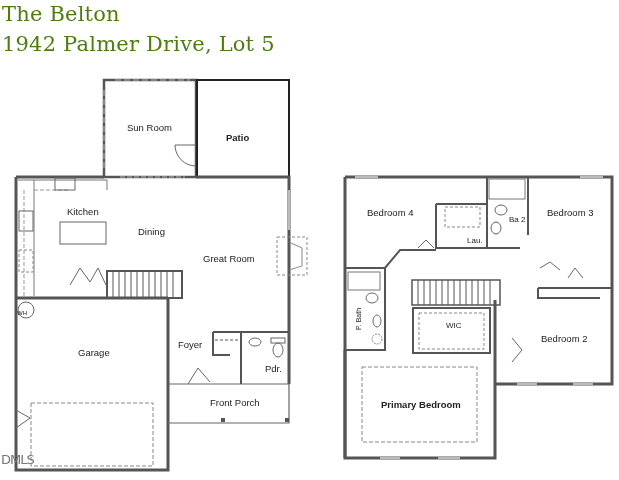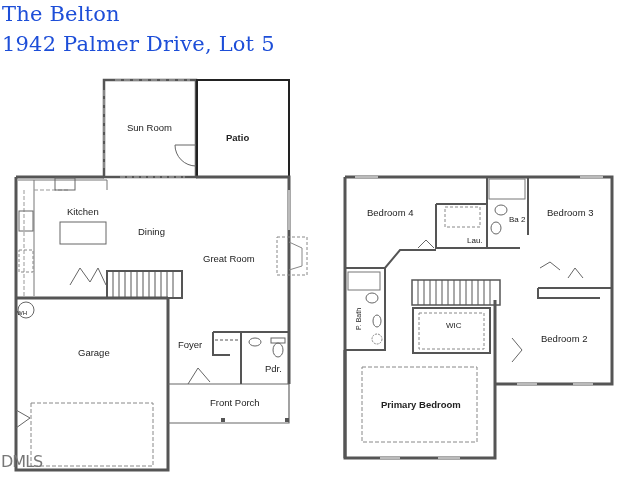--- a/index.html
+++ b/index.html
@@ -1,23 +1,23 @@
 <!DOCTYPE html>
 <html><head>
 <meta charset="utf-8">
 <style>
   html, body { margin:0; padding:0; background:#ffffff; }
   body { width:619px; height:480px; position:relative; overflow:hidden; font-family:"Liberation Sans", sans-serif; }
-  .title { position:absolute; left:2px; font-family:"DejaVu Serif", serif; color:#1d4ed8; white-space:nowrap; }
+  .title { position:absolute; left:2px; font-family:"DejaVu Serif", serif; color:#4d7c0f; white-space:nowrap; }
   #t1 { top:2px; font-size:21px; letter-spacing:0.2px; }
   #t2 { top:32px; font-size:21px; letter-spacing:0.2px; }
   svg { position:absolute; left:0; top:0; }
   .lbl { font-family:"Liberation Sans", sans-serif; font-size:9.5px; fill:#222; }
   .bold { font-weight:bold; }
-  .wm { position:absolute; left:1px; top:452px; font-family:"DejaVu Sans", sans-serif; font-size:16px; color:#777; letter-spacing:-1px; }
+  .wm { position:absolute; left:1px; top:452px; font-family:"DejaVu Sans", sans-serif; font-size:13px; color:#777; letter-spacing:-1px; }
 </style>
 </head>
 <body>
 
 <div id="t1" class="title">The Belton</div>
 <div id="t2" class="title">1942 Palmer Drive, Lot 5</div>
 
 <svg width="619" height="480" viewBox="0 0 619 480">
   <g fill="none" stroke="#555" stroke-width="3">
 

